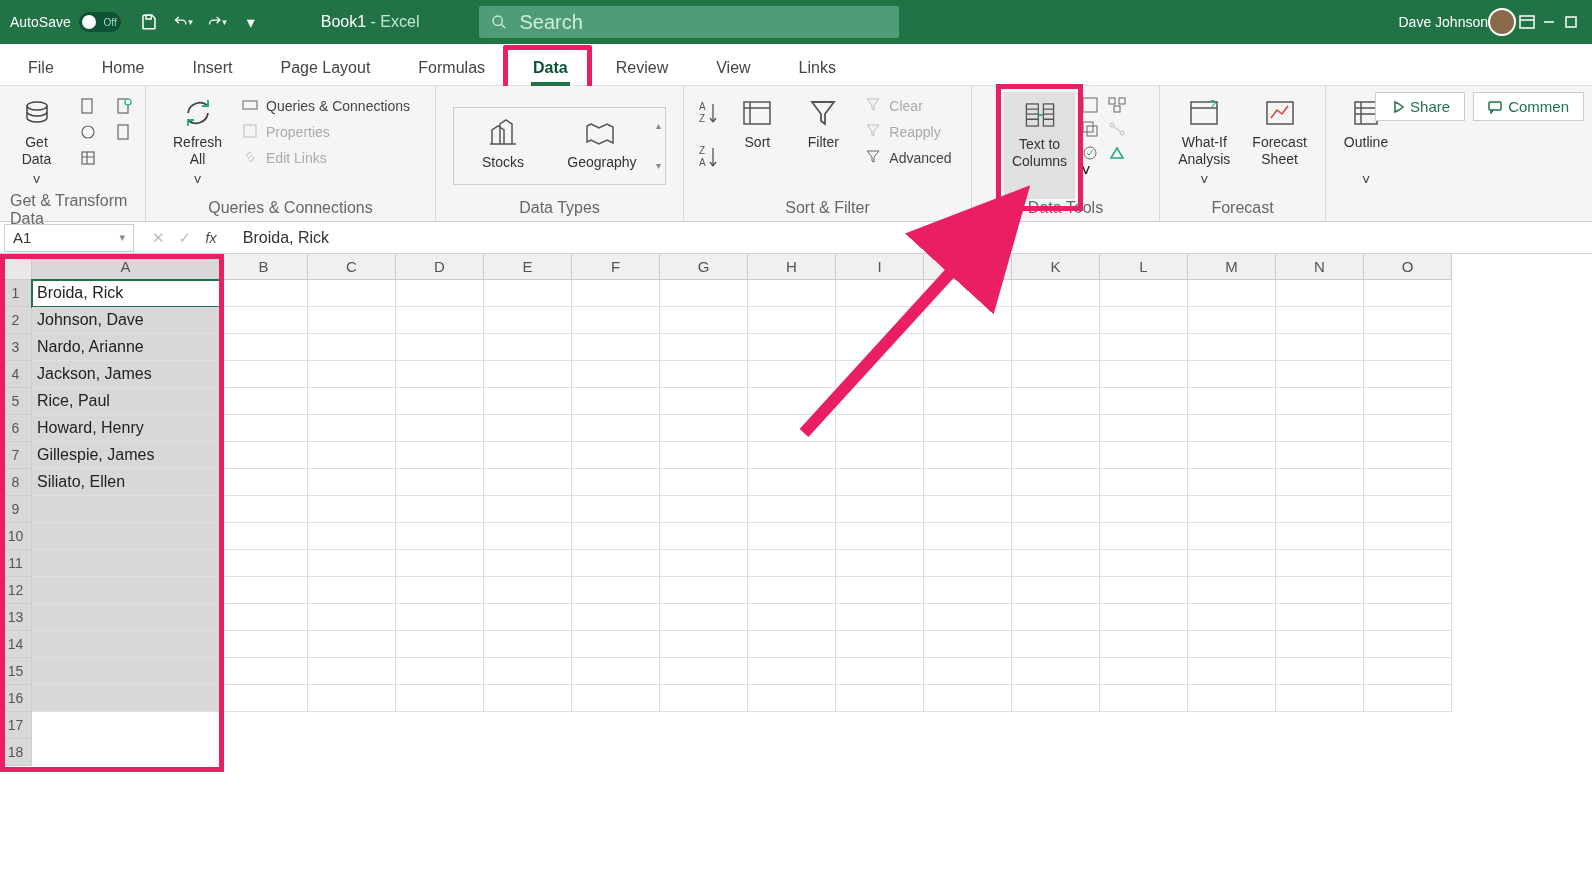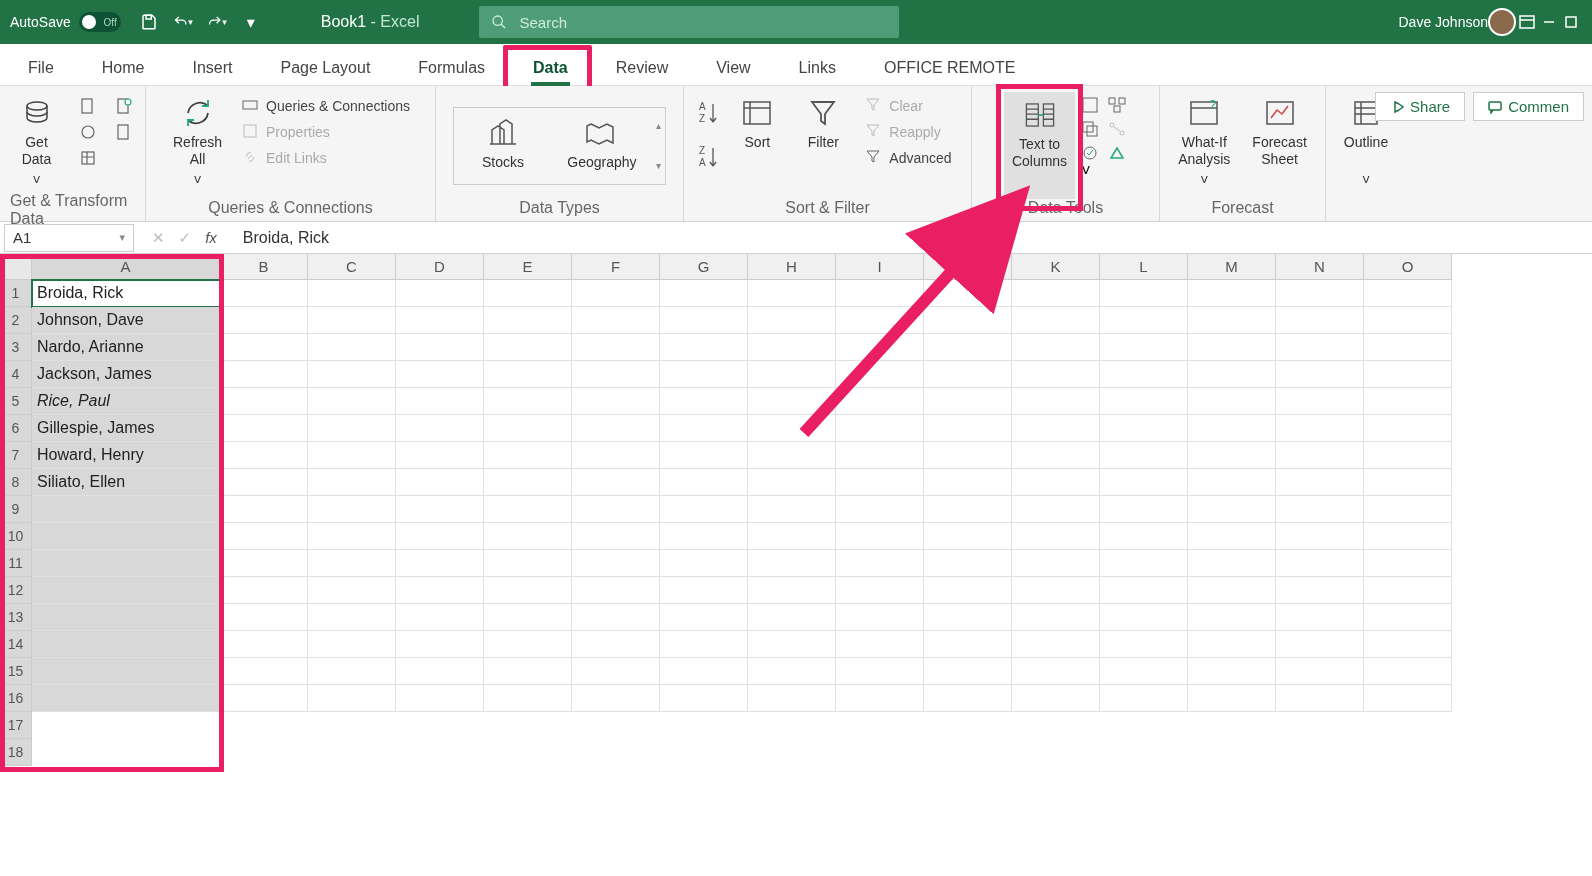--- a/index.html
+++ b/index.html
@@ -6,21 +6,21 @@
 body{background:#fff;width:1592px;height:876px;overflow:hidden;position:relative}
 .titlebar{background:#217346;height:44px;display:flex;align-items:center;color:#fff;padding:0 10px}
 .autosave{display:flex;align-items:center;font-size:14px;gap:8px}
 .toggle{width:42px;height:20px;background:#0d5234;border-radius:10px;position:relative;display:flex;align-items:center;padding:0 4px;font-size:10px;color:#a8d6c0;justify-content:flex-end}
 .toggle::before{content:"";width:14px;height:14px;background:#fff;border-radius:50%;position:absolute;left:3px}
 .qat{display:flex;gap:14px;margin-left:18px;align-items:center}
 .qat-icon{width:20px;height:20px;color:#fff;display:flex;align-items:center;justify-content:center;font-size:16px}
 .title-doc{flex:0 0 auto;margin-left:60px;font-size:16px;color:#fff}
 .title-doc .dim{color:#c5e8d6}
 .searchbox{background:#4e9c78;height:32px;width:420px;margin-left:60px;border-radius:2px;display:flex;align-items:center;padding:0 12px;gap:12px;color:#d0ebe0}
-.searchbox span{font-size:15px}
+.searchbox span{font-size:20px}
 .titlebar-right{margin-left:auto;display:flex;align-items:center;font-size:14px}
 .avatar{width:28px;height:28px;border-radius:50%;background:#8a6a4a;border:2px solid #fff}
 .win-btn{width:22px;height:22px;display:flex;align-items:center;justify-content:center}
 .tabs{height:42px;display:flex;align-items:flex-end;border-bottom:1px solid #e0e0e0;padding:0 6px;gap:4px}
 .tab{padding:8px 22px;font-size:16px;color:#444;cursor:pointer}
 .tab.active{color:#0d5234;font-weight:600;position:relative}
 .tab.active::after{content:"";position:absolute;bottom:-1px;left:20px;right:20px;height:4px;background:#217346}
 .tab-highlight{border:5px solid #e91e63;border-radius:2px;position:absolute;pointer-events:none}
 .ribbon{height:136px;background:#f5f5f5;border-bottom:1px solid #d0d0d0;display:flex;position:relative}
 .ribbon-group{border-right:1px solid #d8d8d8;padding:6px 10px 0;display:flex;flex-direction:column;align-items:center;height:100%}
@@ -123,21 +123,20 @@
 <div class="tabs" id="tabs">
     <div class="tab">File</div>
     <div class="tab">Home</div>
     <div class="tab">Insert</div>
     <div class="tab">Page Layout</div>
     <div class="tab">Formulas</div>
     <div class="tab active" id="active-tab">Data</div>
     <div class="tab">Review</div>
     <div class="tab">View</div>
     <div class="tab">Links</div>
-    <div class="tab">OFFICE REMOTE</div>
   </div>
 <div class="tab-highlight" id="data-tab-hl" style="left: 503.031px; top: 45px; width: 88.6875px; height: 46px;"></div>
 
 <div class="ribbon">
   <div class="ribbon-group" style="width:146px">
     <div class="ribbon-group-body">
       <div class="bigbtn">
         <div class="ic">
             <svg width="34" height="34" viewBox="0 0 34 34" fill="none" stroke="#444" stroke-width="1.5">
               <ellipse cx="17" cy="10" rx="10" ry="4"></ellipse>
@@ -550,55 +549,55 @@
         <div class="cell" style="width: 88px;"></div>
         <div class="cell" style="width: 88px;"></div>
         <div class="cell" style="width: 88px;"></div>
         <div class="cell" style="width: 88px;"></div>
         <div class="cell" style="width: 88px;"></div>
         <div class="cell" style="width: 88px;"></div>
         <div class="cell" style="width: 88px;"></div>
         <div class="cell" style="width: 88px;"></div>
       </div>
       <div class="row">
-        <div class="cell sel" style="width: 188px; font-style: italic;">Rice, Paul</div>
+        <div class="cell sel" style="width: 188px;">Rice, Paul</div>
+        <div class="cell" style="width: 88px;"></div>
+        <div class="cell" style="width: 88px;"></div>
+        <div class="cell" style="width: 88px;"></div>
+        <div class="cell" style="width: 88px;"></div>
+        <div class="cell" style="width: 88px;"></div>
+        <div class="cell" style="width: 88px;"></div>
+        <div class="cell" style="width: 88px;"></div>
+        <div class="cell" style="width: 88px;"></div>
+        <div class="cell" style="width: 88px;"></div>
+        <div class="cell" style="width: 88px;"></div>
+        <div class="cell" style="width: 88px;"></div>
+        <div class="cell" style="width: 88px;"></div>
+        <div class="cell" style="width: 88px;"></div>
+        <div class="cell" style="width: 88px;"></div>
+      </div>
+      <div class="row">
+        <div class="cell sel" style="width: 188px;">Howard, Henry</div>
         <div class="cell" style="width: 88px;"></div>
         <div class="cell" style="width: 88px;"></div>
         <div class="cell" style="width: 88px;"></div>
         <div class="cell" style="width: 88px;"></div>
         <div class="cell" style="width: 88px;"></div>
         <div class="cell" style="width: 88px;"></div>
         <div class="cell" style="width: 88px;"></div>
         <div class="cell" style="width: 88px;"></div>
         <div class="cell" style="width: 88px;"></div>
         <div class="cell" style="width: 88px;"></div>
         <div class="cell" style="width: 88px;"></div>
         <div class="cell" style="width: 88px;"></div>
         <div class="cell" style="width: 88px;"></div>
         <div class="cell" style="width: 88px;"></div>
       </div>
       <div class="row">
         <div class="cell sel" style="width: 188px;">Gillespie, James</div>
-        <div class="cell" style="width: 88px;"></div>
-        <div class="cell" style="width: 88px;"></div>
-        <div class="cell" style="width: 88px;"></div>
-        <div class="cell" style="width: 88px;"></div>
-        <div class="cell" style="width: 88px;"></div>
-        <div class="cell" style="width: 88px;"></div>
-        <div class="cell" style="width: 88px;"></div>
-        <div class="cell" style="width: 88px;"></div>
-        <div class="cell" style="width: 88px;"></div>
-        <div class="cell" style="width: 88px;"></div>
-        <div class="cell" style="width: 88px;"></div>
-        <div class="cell" style="width: 88px;"></div>
-        <div class="cell" style="width: 88px;"></div>
-        <div class="cell" style="width: 88px;"></div>
-      </div>
-      <div class="row">
-        <div class="cell sel" style="width: 188px;">Howard, Henry</div>
         <div class="cell" style="width: 88px;"></div>
         <div class="cell" style="width: 88px;"></div>
         <div class="cell" style="width: 88px;"></div>
         <div class="cell" style="width: 88px;"></div>
         <div class="cell" style="width: 88px;"></div>
         <div class="cell" style="width: 88px;"></div>
         <div class="cell" style="width: 88px;"></div>
         <div class="cell" style="width: 88px;"></div>
         <div class="cell" style="width: 88px;"></div>
         <div class="cell" style="width: 88px;"></div>

